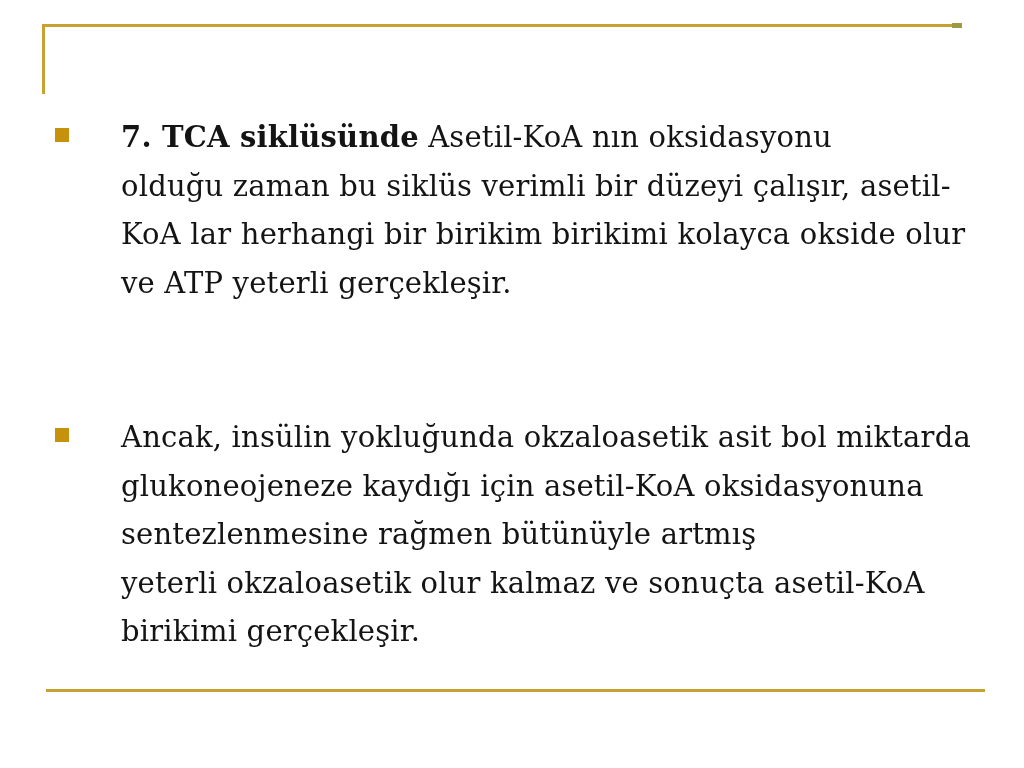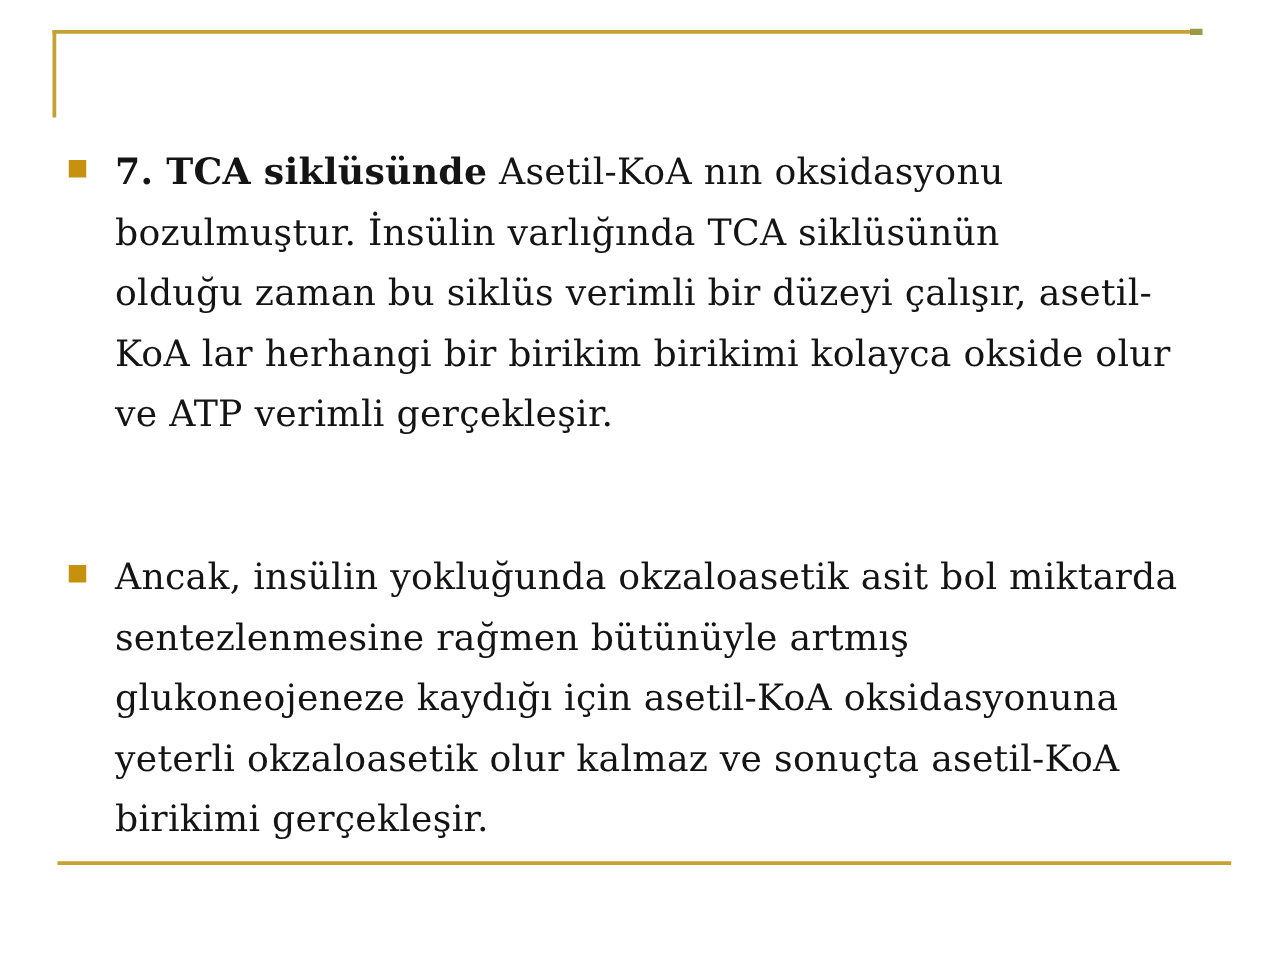--- a/index.html
+++ b/index.html
@@ -44,62 +44,61 @@
     background: #C6A233;
   }
   
   .bullet-item {
     position: absolute;
     left: 55px;
     display: flex;
     align-items: flex-start;
   }
   .bullet-item.first  { top: 113px; }
-  .bullet-item.second { top: 437px; }
+  .bullet-item.second { top: 413px; }
   .bullet-marker {
     flex: 0 0 auto;
     width: 14px; height: 14px;
     margin-top: 15px;
     background: #C6920D;
   }
   .bullet-text {
     margin-left: 23px;
     width: 905px;
     font-size: 29px;
     line-height: 48.6px;
     letter-spacing: 0.2px;
   }
-  .text-line { white-space: nowrap; }
+  .text-line { white-space: nowrap; margin-left: 29px; }
   .bold-lead { font-weight: bold; }
 </style>
 </head>
 <body>
 
 <div class="slide">
 
   <div class="top-line"></div>
   <div class="top-line-cap"></div>
   <div class="left-line"></div>
   <div class="bottom-line"></div>
 
   <div class="bullet-item first">
     <span class="bullet-marker"></span>
     <div class="bullet-text">
       <div class="text-line"><span class="bold-lead">7. TCA siklüsünde</span><span> Asetil-KoA nın oksidasyonu</span></div>
-      <div class="text-line">bozulmuştur. İnsülin varlığında TCA siklüsünün</div>
       <div class="text-line">olduğu zaman bu siklüs verimli bir düzeyi çalışır, asetil-</div>
       <div class="text-line">KoA lar herhangi bir birikim birikimi kolayca okside olur</div>
-      <div class="text-line">ve ATP verimli gerçekleşir.</div>
+      <div class="text-line">ve ATP yeterli gerçekleşir.</div>
     </div>
   </div>
 
   <div class="bullet-item second">
     <span class="bullet-marker"></span>
     <div class="bullet-text">
       <div class="text-line">Ancak, insülin yokluğunda okzaloasetik asit bol miktarda</div>
+      <div class="text-line">glukoneojeneze kaydığı için asetil-KoA oksidasyonuna</div>
       <div class="text-line">sentezlenmesine rağmen bütünüyle artmış</div>
-      <div class="text-line">glukoneojeneze kaydığı için asetil-KoA oksidasyonuna</div>
       <div class="text-line">yeterli okzaloasetik olur kalmaz ve sonuçta asetil-KoA</div>
       <div class="text-line">birikimi gerçekleşir.</div>
     </div>
   </div>
 
 </div>
 
 </body></html>

